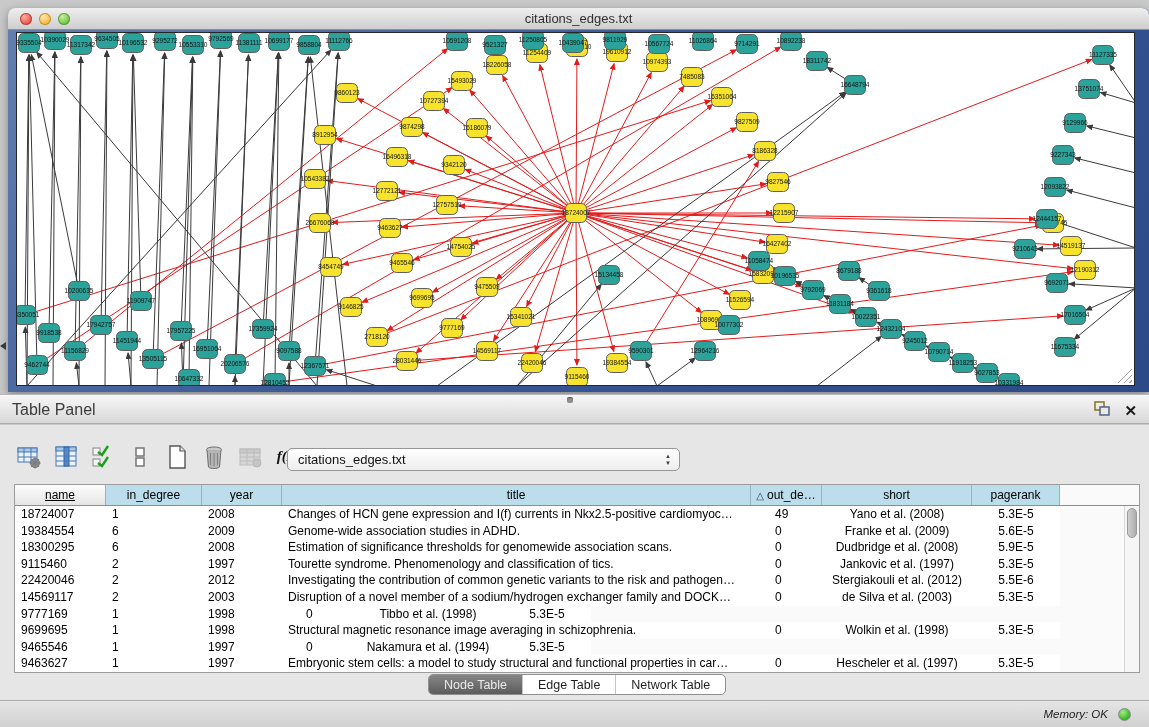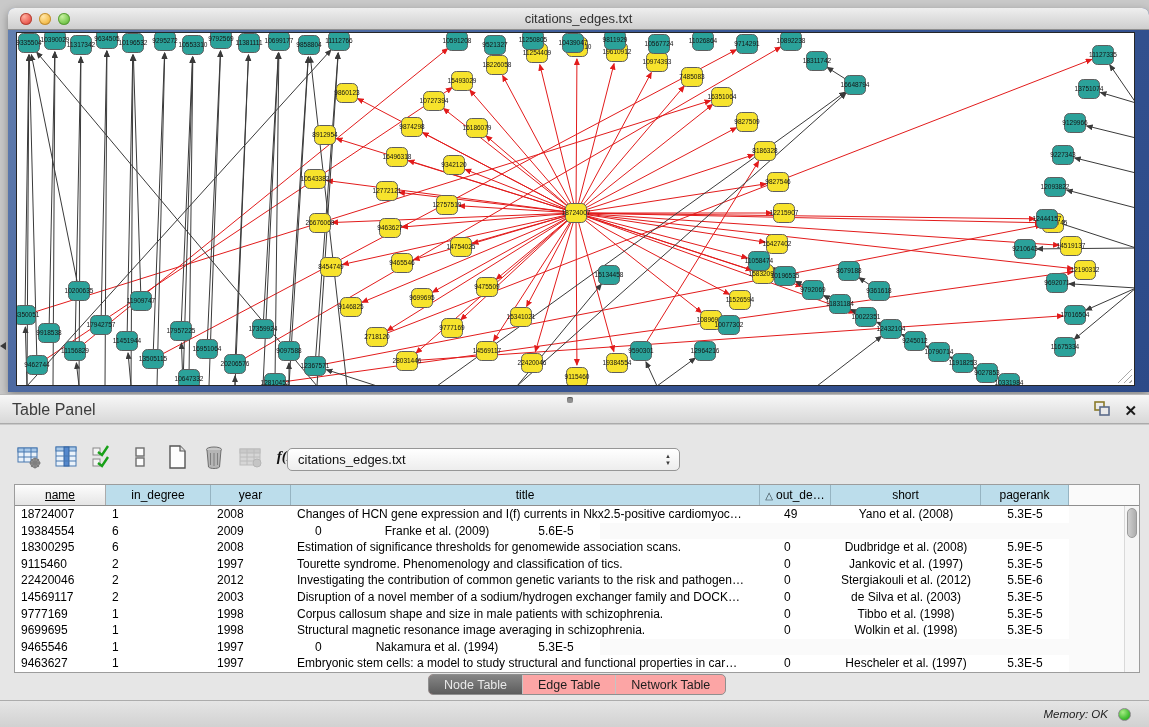--- a/index.html
+++ b/index.html
@@ -47,34 +47,34 @@
     background:linear-gradient(#FFFFFF,#EDEDED); border:1px solid #969696; border-radius:5px;
     font-size:13px; line-height:21px; padding-left:10px; color:#111; }
   .sel-arrows { position:absolute; right:8px; top:4px; font-size:6px; line-height:7px; color:#3A3A3A; }
 
   .table-wrap { position:absolute; left:14px; top:59px; width:1126px; height:189px;
     background:#fff; border:1px solid #9C9C9C; }
   .thead { display:flex; height:21px; background:#BCDDEB; border-bottom:1px solid #8E8E8E; font-size:12px; }
   .th { line-height:21px; text-align:center; border-right:1px solid #96B4C2; white-space:nowrap; overflow:hidden; color:#000; }
   .th-name { background:linear-gradient(#FDFDFD,#E5E5E5); border-right:1px solid #ABABAB;text-decoration:underline; }
   .sort-tri { color:#2F3F46; font-size:10px; margin-right:3px; }
-  .c0{width:91px;} .c1{width:105px;} .c2{width:80px;} .c3{width:469px;}
+  .c0{width:91px;} .c1{width:96px;} .c2{width:80px;} .c3{width:469px;}
   .c4{width:71px;} .c5{width:150px;} .c6{width:88px;} .cf{flex:1; border-right:none; background:#FAFAFA;}
   .tbody { position:absolute; left:0; top:21px; right:15px; bottom:0; overflow:hidden; }
   .tr { display:flex; height:16.6px; line-height:16.5px; font-size:12px; color:#000; white-space:nowrap; }
   .td { overflow:hidden; white-space:nowrap; }
   .td.c0,.td.c1,.td.c2,.td.c3 { padding-left:6px; }
   .td.c4 { padding-left:24px; }
   .td.c5,.td.c6 { text-align:center; }
   .vscroll { position:absolute; top:21px; right:0; bottom:0; width:15px; background:#F6F6F6; border-left:1px solid #D9D9D9; }
   .vthumb { position:absolute; top:2px; left:2px; width:10px; height:30px;
     background:linear-gradient(90deg,#CFCFCF,#ADADAD); border:1px solid #9A9A9A; border-radius:6px; }
 
   .tabs { position:absolute; left:428px; top:249px; display:flex; height:21px;
-    border:1px solid #8F8F8F; border-radius:5px; overflow:hidden; background:#fca5a5; font-size:12.5px; }
+    border:1px solid #8F8F8F; border-radius:5px; overflow:hidden; background:#ffffff; font-size:12.5px; }
   .tab { padding:0 15px; line-height:20px; color:#1E1E1E; border-right:1px solid #C4C4C4; }
   .tab:last-child { border-right:none; }
   .tab.active { background:linear-gradient(#868686,#5C5C5C); color:#E9E9E9; }
 
   #statusbar { position:absolute; left:0; bottom:0; width:100%; height:27px;
     background:linear-gradient(#E5E5E5,#D1D1D1); border-top:1px solid #ACACAC;font-style:italic; }
   .mem-label { position:absolute; right:41px; line-height:26px; font-size:11.5px; color:#222; }
   .mem-dot { position:absolute; right:18px; top:7px; width:13px; height:13px; border-radius:50%;
     background:radial-gradient(circle at 35% 30%,#A6EC84,#3DBB2E 65%,#2E9A22); border:1px solid #8A8A8A; }
 </style>
@@ -782,20 +782,21 @@
           <div class="td c3">Changes of HCN gene expression and I(f) currents in Nkx2.5-positive cardiomyoc…</div>
           <div class="td c4">49</div>
           <div class="td c5">Yano et al. (2008)</div>
           <div class="td c6">5.3E-5</div>
           <div class="td cf"></div>
         </div>
         <div class="tr">
           <div class="td c0">19384554</div>
           <div class="td c1">6</div>
           <div class="td c2">2009</div>
+          <div class="td c3">Genome-wide association studies in ADHD.</div>
           <div class="td c4">0</div>
           <div class="td c5">Franke et al. (2009)</div>
           <div class="td c6">5.6E-5</div>
           <div class="td cf"></div>
         </div>
         <div class="tr">
           <div class="td c0">18300295</div>
           <div class="td c1">6</div>
           <div class="td c2">2008</div>
           <div class="td c3">Estimation of significance thresholds for genomewide association scans.</div>
@@ -831,21 +832,20 @@
           <div class="td c3">Disruption of a novel member of a sodium/hydrogen exchanger family and DOCK…</div>
           <div class="td c4">0</div>
           <div class="td c5">de Silva et al. (2003)</div>
           <div class="td c6">5.3E-5</div>
           <div class="td cf"></div>
         </div>
         <div class="tr">
           <div class="td c0">9777169</div>
           <div class="td c1">1</div>
           <div class="td c2">1998</div>
-          <div class="td c3">Corpus callosum shape and size in male patients with schizophrenia.</div>
           <div class="td c4">0</div>
           <div class="td c5">Tibbo et al. (1998)</div>
           <div class="td c6">5.3E-5</div>
           <div class="td cf"></div>
         </div>
         <div class="tr">
           <div class="td c0">9699695</div>
           <div class="td c1">1</div>
           <div class="td c2">1998</div>
           <div class="td c3">Structural magnetic resonance image averaging in schizophrenia.</div>

